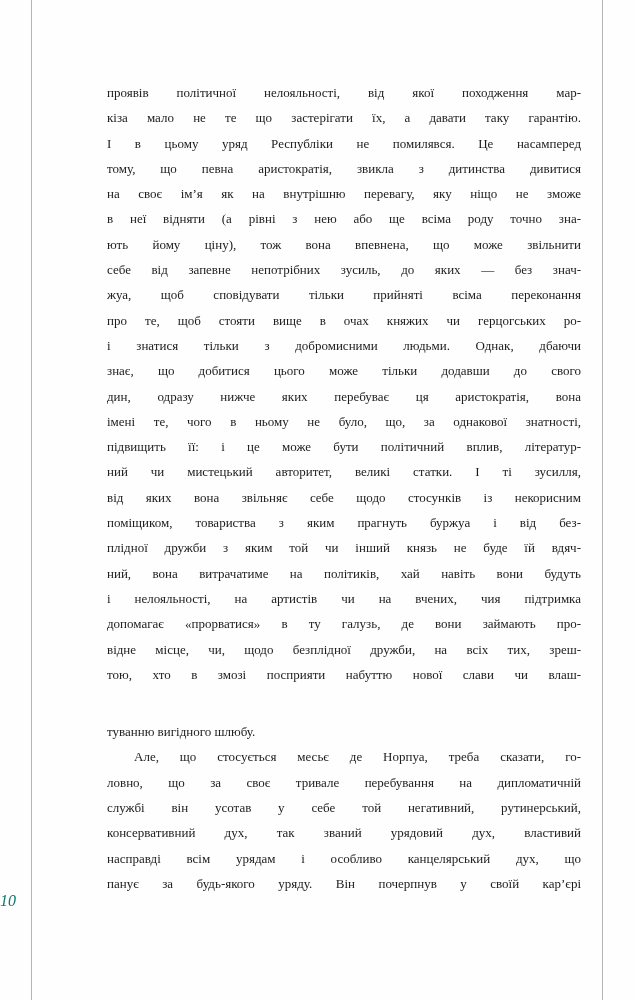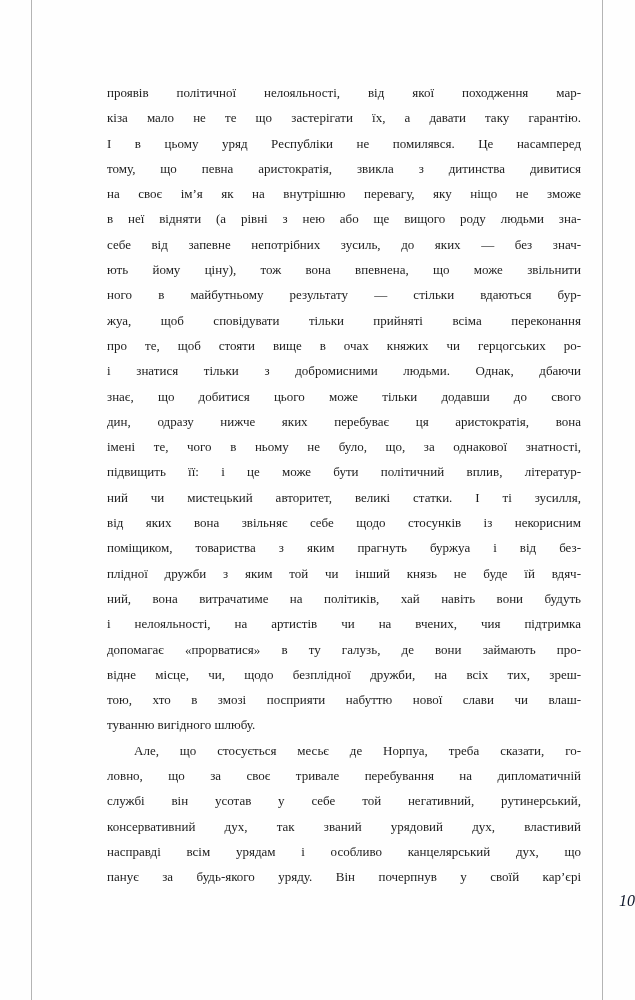--- a/index.html
+++ b/index.html
@@ -41,50 +41,50 @@
   .paragraph.indented .line:first-child { text-indent: 27px; }
   .line {
     text-align: justify;
     text-align-last: justify;
     height: 25.3px;
     overflow: hidden;
   }
   .line.nojust {
     text-align: right;
     text-align-last: left;
+    margin-top: 32px;
   }
   .page-number {
     position: absolute;
     top: 892px;
     left: 0;
     width: 635px;
-    text-align: right;
+    text-align: left;
     font-style: italic;
     font-size: 16px;
-    color: #0f172a;
+    color: #0f766e;
   }
 </style>
 </head>
 <body>
 
 <div class="page">
   <div class="edge-line left"></div>
   <div class="edge-line right"></div>
 
   <div class="text-block">
       <div class="paragraph">
         <div class="line">проявів політичної нелояльності, від якої походження мар-</div>
         <div class="line">кіза мало не те що застерігати їх, а давати таку гарантію.</div>
         <div class="line">І в цьому уряд Республіки не помилявся. Це насамперед</div>
         <div class="line">тому, що певна аристократія, звикла з дитинства дивитися</div>
         <div class="line">на своє ім’я як на внутрішню перевагу, яку ніщо не зможе</div>
-        <div class="line">в неї відняти (а рівні з нею або ще вищого роду людьми зна-</div>
+        <div class="line">в неї відняти (а рівні з нею або ще всіма роду точно зна-</div>
+        <div class="line">ють йому ціну), тож вона впевнена, що може звільнити</div>
         <div class="line">себе від запевне непотрібних зусиль, до яких — без знач-</div>
-        <div class="line">ють йому ціну), тож вона впевнена, що може звільнити</div>
-        <div class="line">ного в майбутньому результату — стільки вдаються бур-</div>
         <div class="line">жуа, щоб сповідувати тільки прийняті всіма переконання</div>
         <div class="line">про те, щоб стояти вище в очах княжих чи герцогських ро-</div>
         <div class="line">і знатися тільки з добромисними людьми. Однак, дбаючи</div>
         <div class="line">знає, що добитися цього може тільки додавши до свого</div>
         <div class="line">дин, одразу нижче яких перебуває ця аристократія, вона</div>
         <div class="line">імені те, чого в ньому не було, що, за однакової знатності,</div>
         <div class="line">підвищить її: і це може бути політичний вплив, літератур-</div>
         <div class="line">ний чи мистецький авторитет, великі статки. І ті зусилля,</div>
         <div class="line">від яких вона звільняє себе щодо стосунків із некорисним</div>
         <div class="line">поміщиком, товариства з яким прагнуть буржуа і від без-</div>

